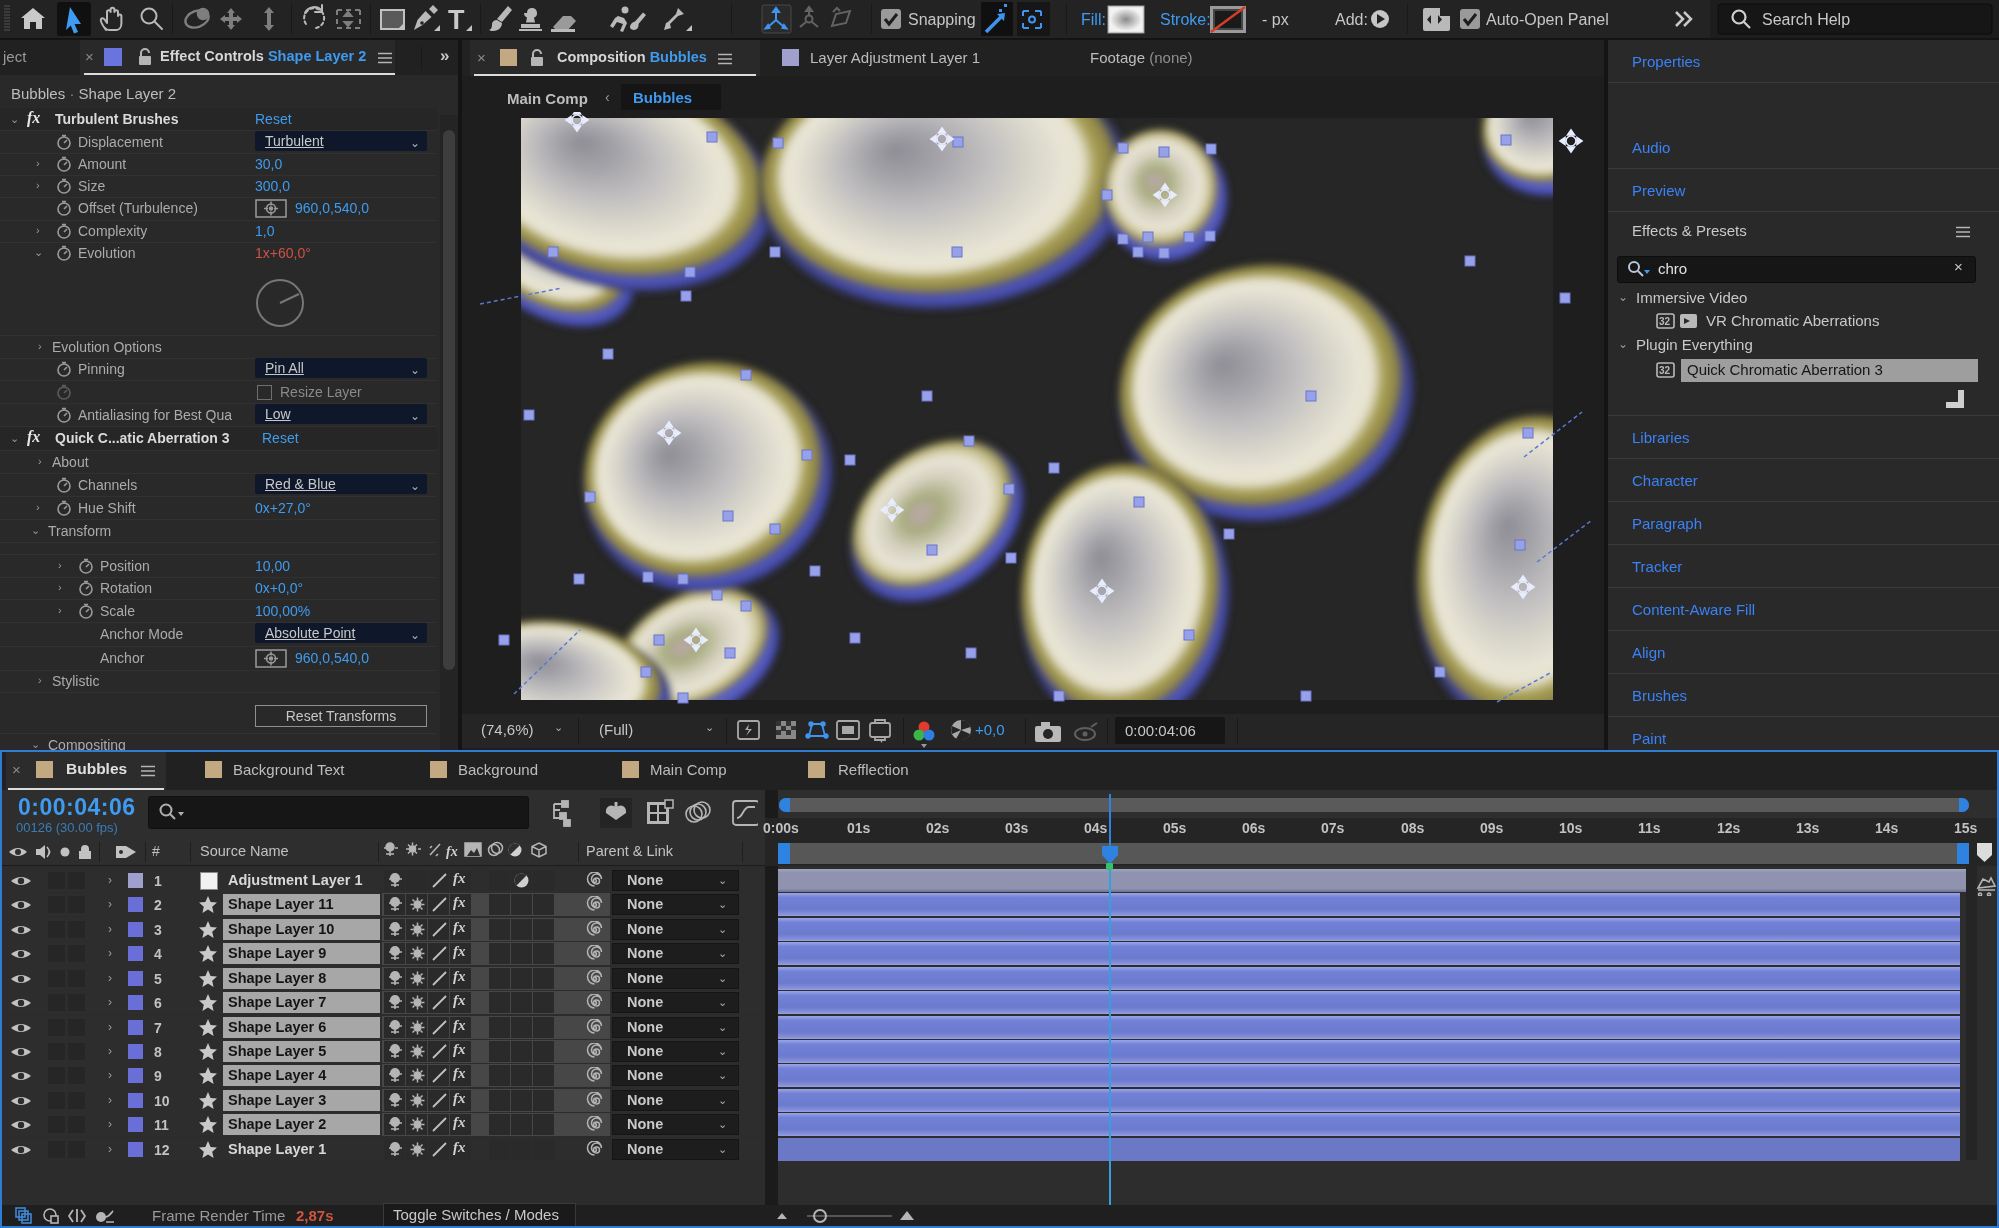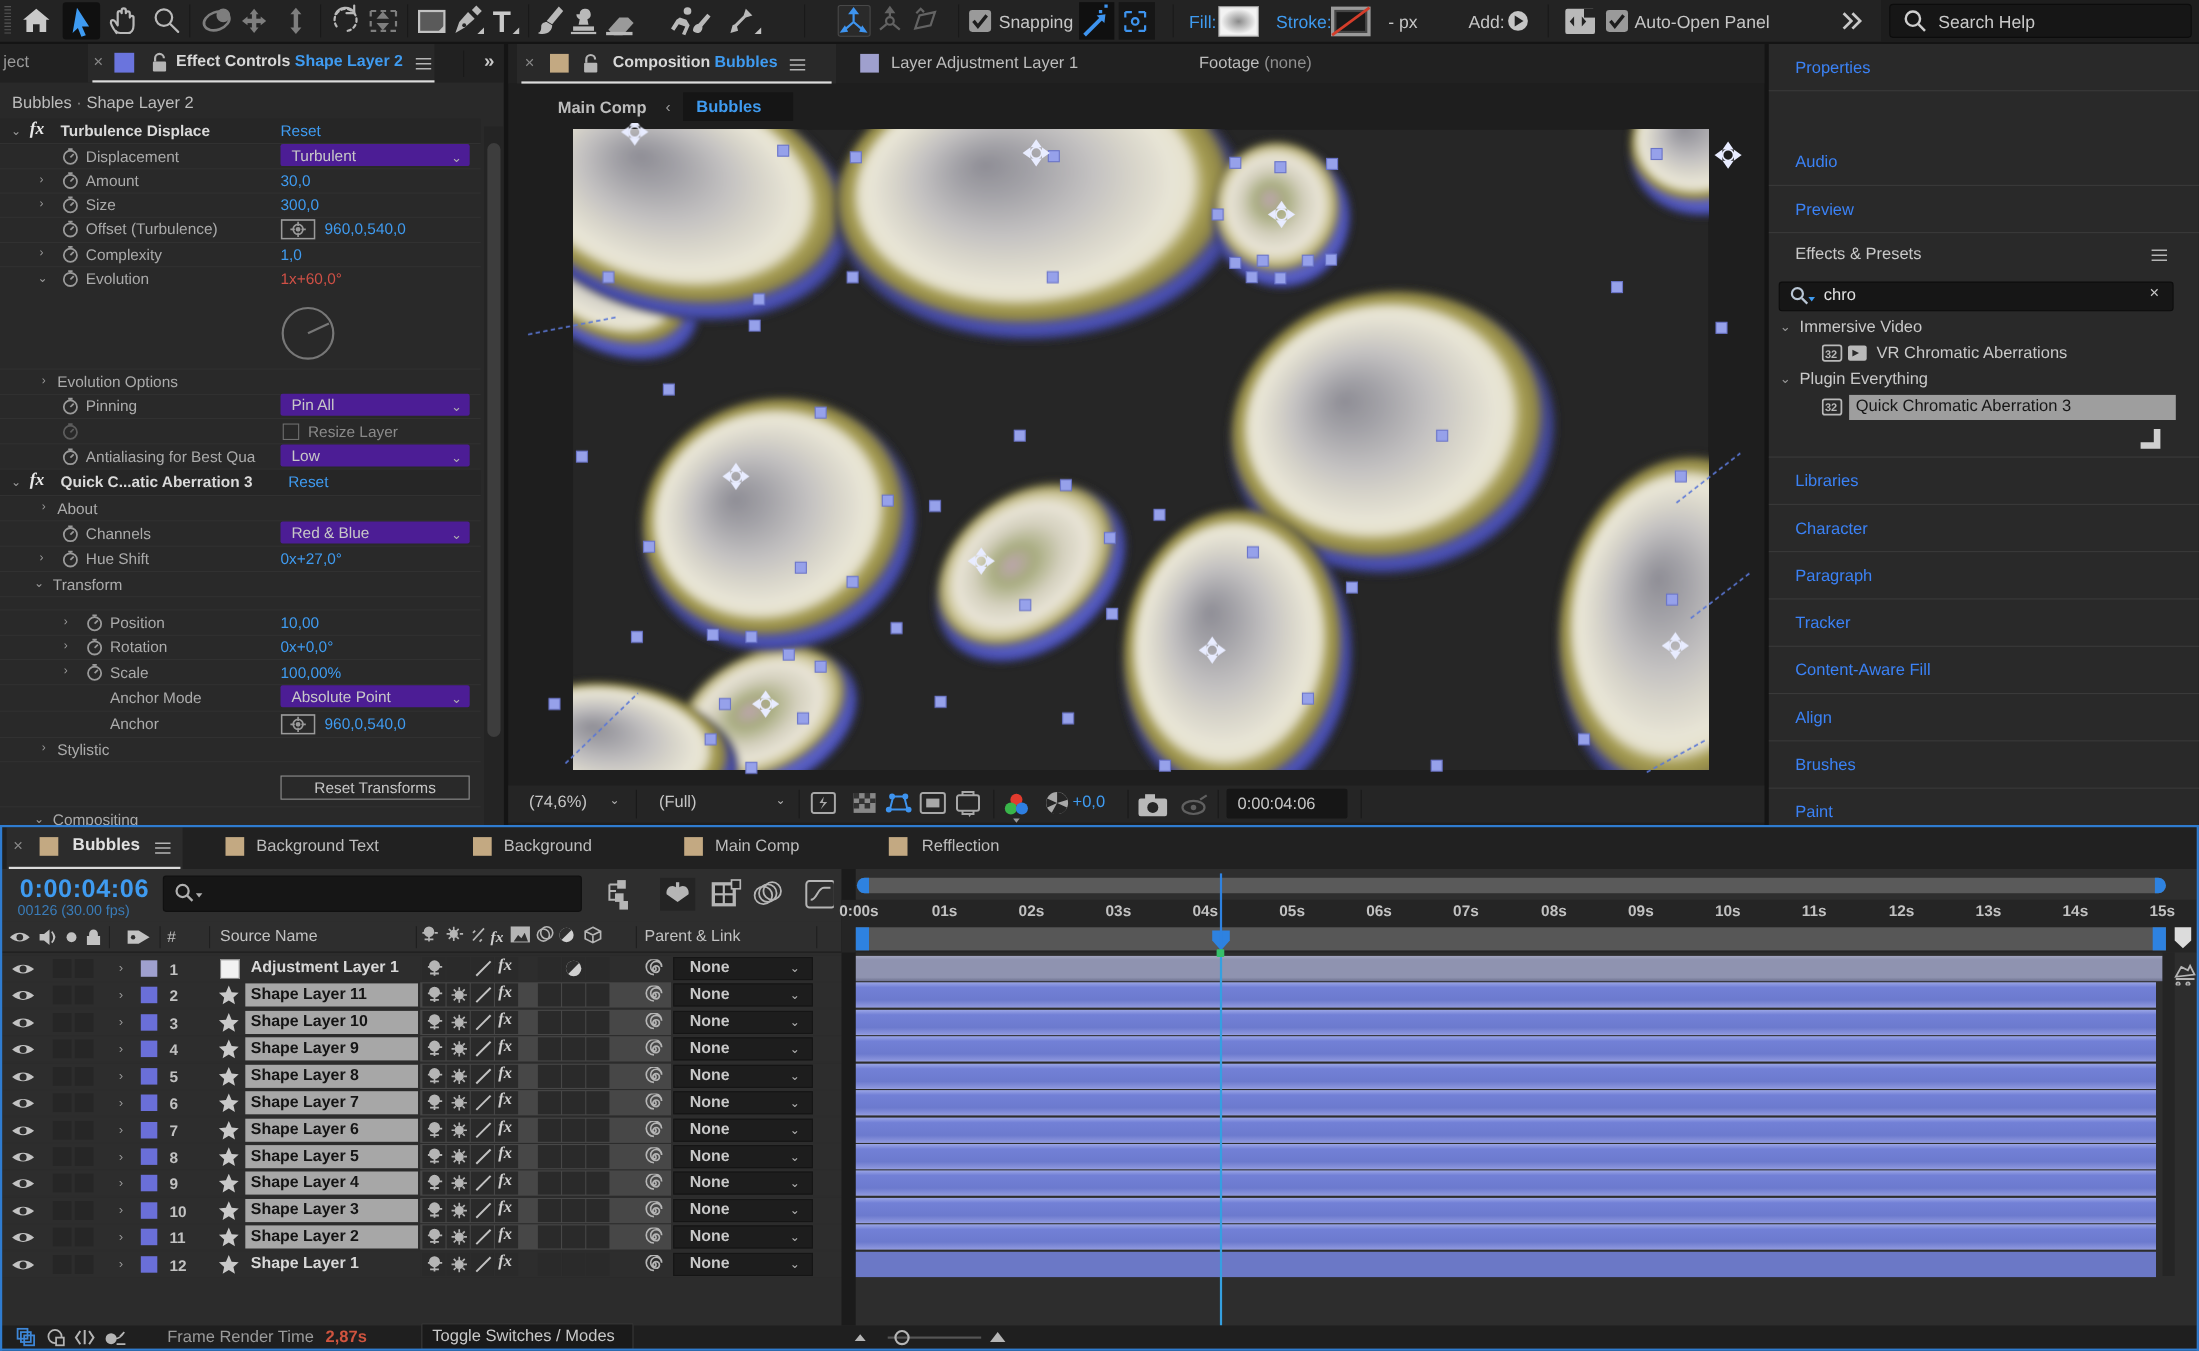--- a/index.html
+++ b/index.html
@@ -7,22 +7,22 @@
   .abs{position:absolute;}
   .txt{position:absolute;white-space:nowrap;}
   #toolbar{left:0;top:0;width:1999px;height:38px;background:#232323;}
   #leftpanel{left:0;top:40px;width:458px;height:710px;background:#292929;}
   #comppanel{left:462px;top:40px;width:1142px;height:710px;background:#1e1e1e;}
   #rightpanel{left:1608px;top:40px;width:391px;height:710px;background:#292929;}
   #timeline{left:0;top:750px;width:1999px;height:478px;background:#2c2c2c;}
   .erow{position:absolute;left:0;width:437px;height:22px;border-bottom:1px solid #313131;}
   .elab{position:absolute;color:#ababab;font-size:14px;line-height:22px;}
   .eval{position:absolute;color:#3f9bf0;font-size:14px;line-height:22px;}
-  .edrop{position:absolute;left:255px;width:172px;height:20px;background:#4c1d95;border-radius:2px;
-    color:#c8c8c8;font-size:14px;line-height:20px;}
+  .edrop{position:absolute;left:255px;width:172px;height:20px;background:#0f172a;border-radius:2px;
+    color:#c8c8c8;font-size:14px;line-height:20px;text-decoration:underline;}
   .edrop span{margin-left:10px;}
   .edrop .chv{position:absolute;right:7px;top:2px;color:#b0b0b0;font-size:12px;}
   .chev{position:absolute;color:#9a9a9a;font-size:11px;}
   .sec{position:absolute;left:0;width:391px;height:43px;border-bottom:1px solid #3a3a3a;
     color:#3b82f6;font-size:15px;line-height:43px;box-sizing:border-box;}
   .sec span{margin-left:24px;}
   .ticon{fill:none;stroke:#b9b9b9;stroke-width:2;stroke-linecap:round;stroke-linejoin:round;}
   .ticonf{fill:#b9b9b9;stroke:none;}
 </style>
 </head>
@@ -232,21 +232,21 @@
   <div class="txt" style="left:440px;top:6px;font-size:17px;color:#c9c9c9;font-weight:bold">»</div>
 
   <div class="txt" style="left:11px;top:45px;font-size:15px;color:#bdbdbd">Bubbles <span style="color:#8a8a8a">·</span> Shape Layer 2</div>
 
   <div class="abs" style="left:440px;top:75px;width:18px;height:635px;background:#242424"></div>
   <div class="abs" style="left:443px;top:90px;width:12px;height:540px;background:#3d3d3d;border-radius:6px"></div>
 
   <div class="erow" style="top:68px;background:#262626">
     <div class="chev" style="left:10px;top:5px">⌄</div>
     <i class="txt" style="left:27px;top:1px;font-size:16px;color:#e8e8e8;font-weight:bold;font-family:'Liberation Serif'">fx</i>
-    <div class="elab" style="left:55px;color:#dadada;font-weight:bold">Turbulence Displace</div>
+    <div class="elab" style="left:55px;color:#dadada;font-weight:bold">Turbulent Brushes</div>
     <div class="eval" style="left:255px">Reset</div>
   </div>
   <div class="erow" style="top:91px">
     <svg class="abs" style="left:56px;top:2px" width="16" height="20">
         <use href="#stopw"></use>
       </svg>
     <div class="elab" style="left:78px">Displacement</div>
     <div class="edrop"><span>Turbulent</span><span class="chv">⌄</span></div>
   </div>
   <div class="erow" style="top:113px">

